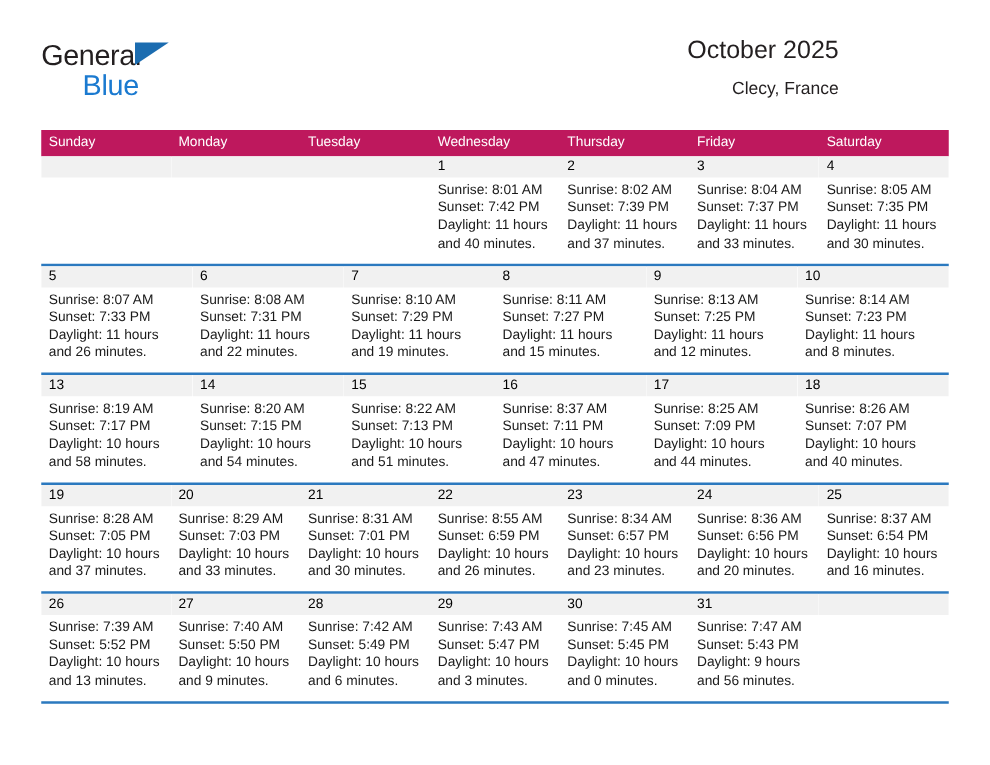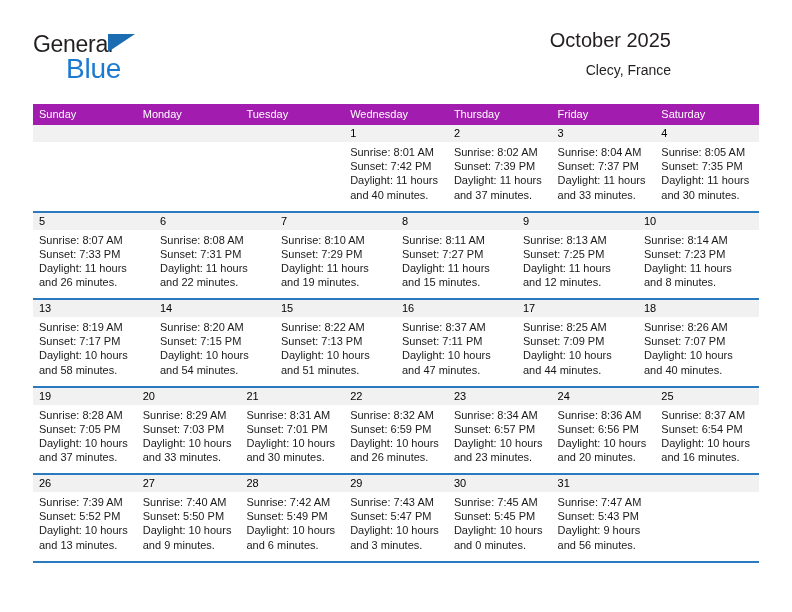--- a/index.html
+++ b/index.html
@@ -54,21 +54,21 @@
     top: 2px;
     width: 0;
     height: 0;
     border-left: 27px solid #1b6cb0;
     border-bottom: 18px solid transparent;
   }
   .brand-bottom {
     position: relative;
     margin-left: 33px;
     margin-top: -1px;
-    font-size: 28px;
+    font-size: 23px;
     line-height: 25px;
     color: #1b7ad0;
     letter-spacing: -0.2px;
   }
   .title-block {
     position: absolute;
     right: 0;
     top: 0;
     text-align: right;
   }
@@ -90,21 +90,21 @@
 
   
   .calendar {
     position: absolute;
     left: 33px;
     top: 104px;
     width: 726px;
   }
   .dow-row {
     display: flex;
-    background: #a21caf;
+    background: #be185d;
     height: 21px;
   }
   .dow-cell {
     flex: 1 1 0;
     color: #ffffff;
     font-size: 11px;
     line-height: 21px;
     padding-left: 6px;
     box-sizing: border-box;
     white-space: nowrap;
@@ -348,21 +348,21 @@
             <div class="day-num">21</div>
             <div class="day-body">
               <div>Sunrise: 8:31 AM</div>
               <div>Sunset: 7:01 PM</div>
               <div class="daylight">Daylight: 10 hours and 30 minutes.</div>
             </div>
           </div>
           <div class="day-cell">
             <div class="day-num">22</div>
             <div class="day-body">
-              <div>Sunrise: 8:32 AM</div>
+              <div>Sunrise: 8:55 AM</div>
               <div>Sunset: 6:59 PM</div>
               <div class="daylight">Daylight: 10 hours and 26 minutes.</div>
             </div>
           </div>
           <div class="day-cell">
             <div class="day-num">23</div>
             <div class="day-body">
               <div>Sunrise: 8:34 AM</div>
               <div>Sunset: 6:57 PM</div>
               <div class="daylight">Daylight: 10 hours and 23 minutes.</div>

